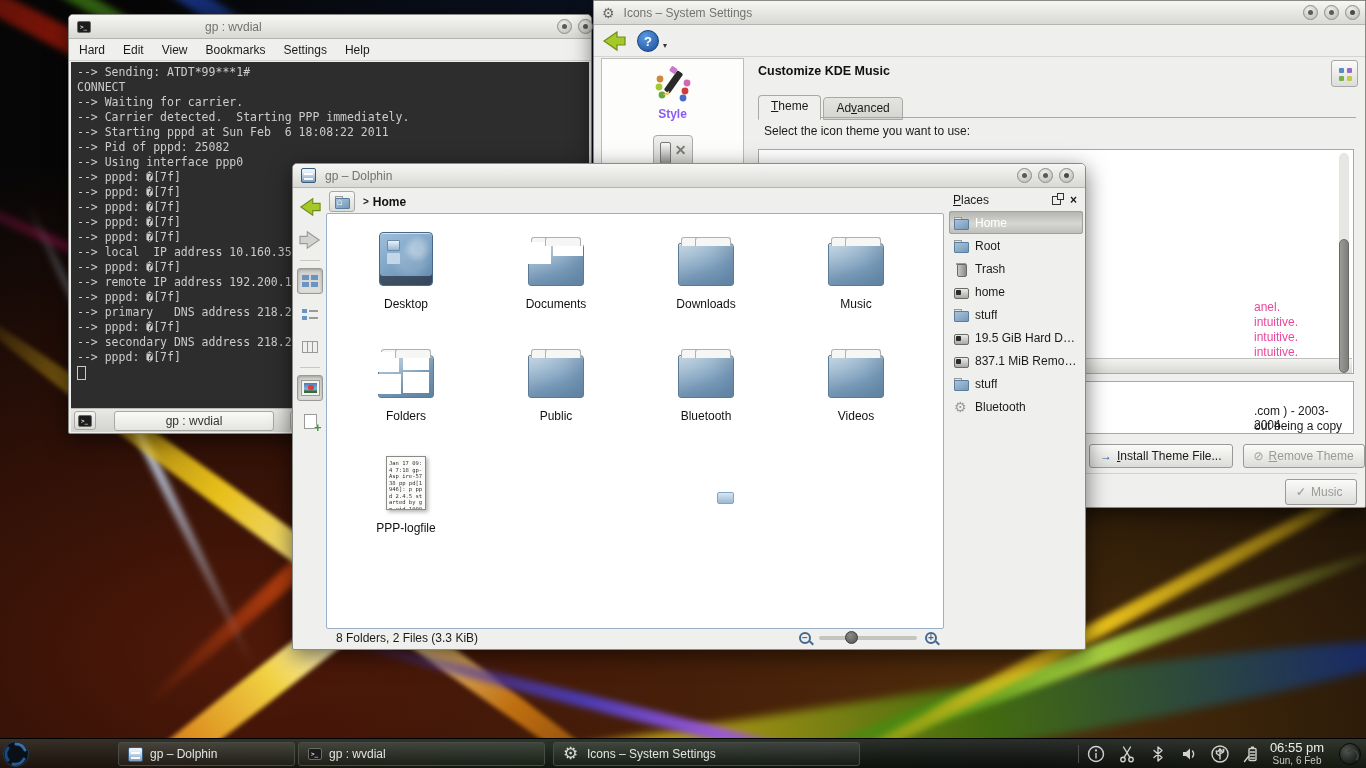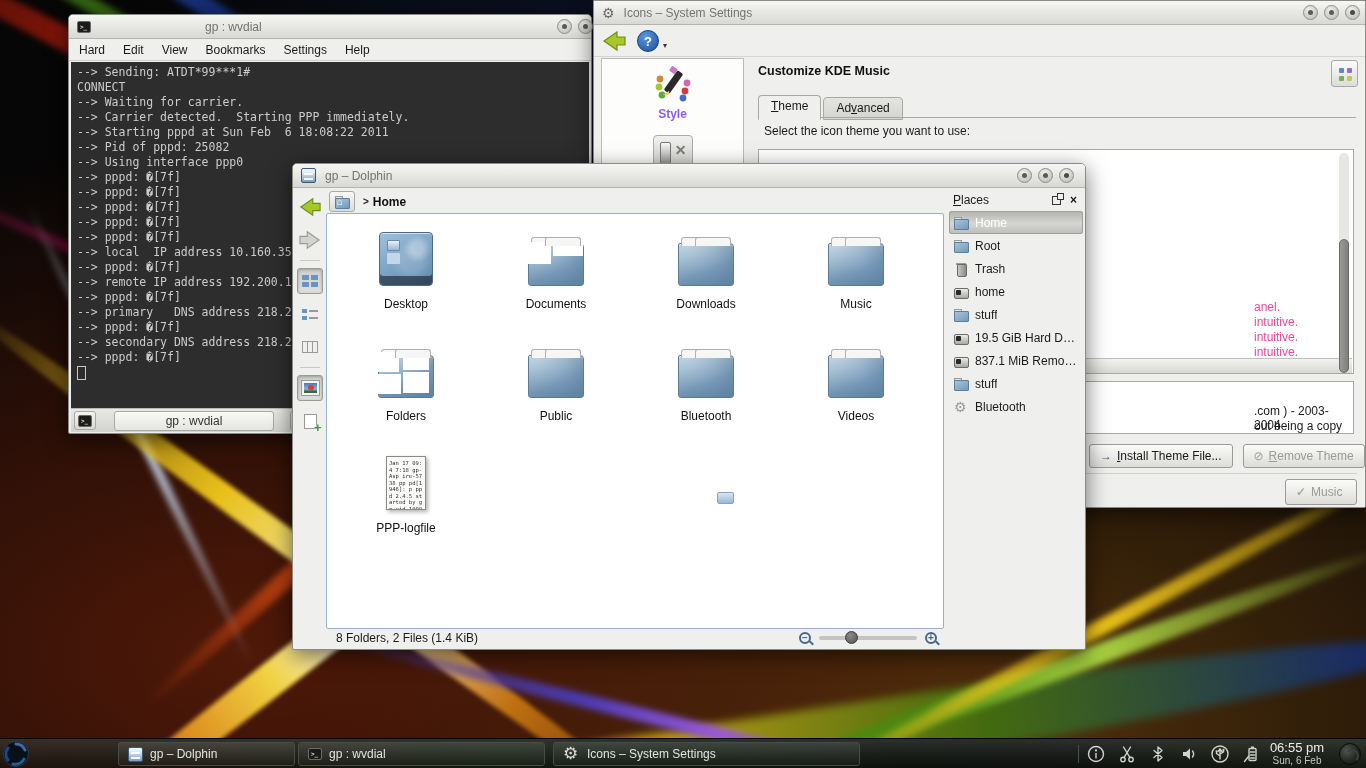--- a/index.html
+++ b/index.html
@@ -625,21 +625,21 @@
             <span class="place-label">stuff</span>
           </div>
 
           <div class="place-row">
             <span class="mi mi-gear"></span>
             <span class="place-label">Bluetooth</span>
           </div>
         </div>
     </div>
     <div class="d-statusbar">
-      <span>8 Folders, 2 Files (1.4 KiB)</span>
+      <span>8 Folders, 2 Files (3.3 KiB)</span>
     </div>
     <div class="zoomctl">
       <span class="mag">−</span>
       <span class="zslider">
           <span class="zhandle"></span>
         </span>
       <span class="mag">+</span>
     </div>
   </div>
 

